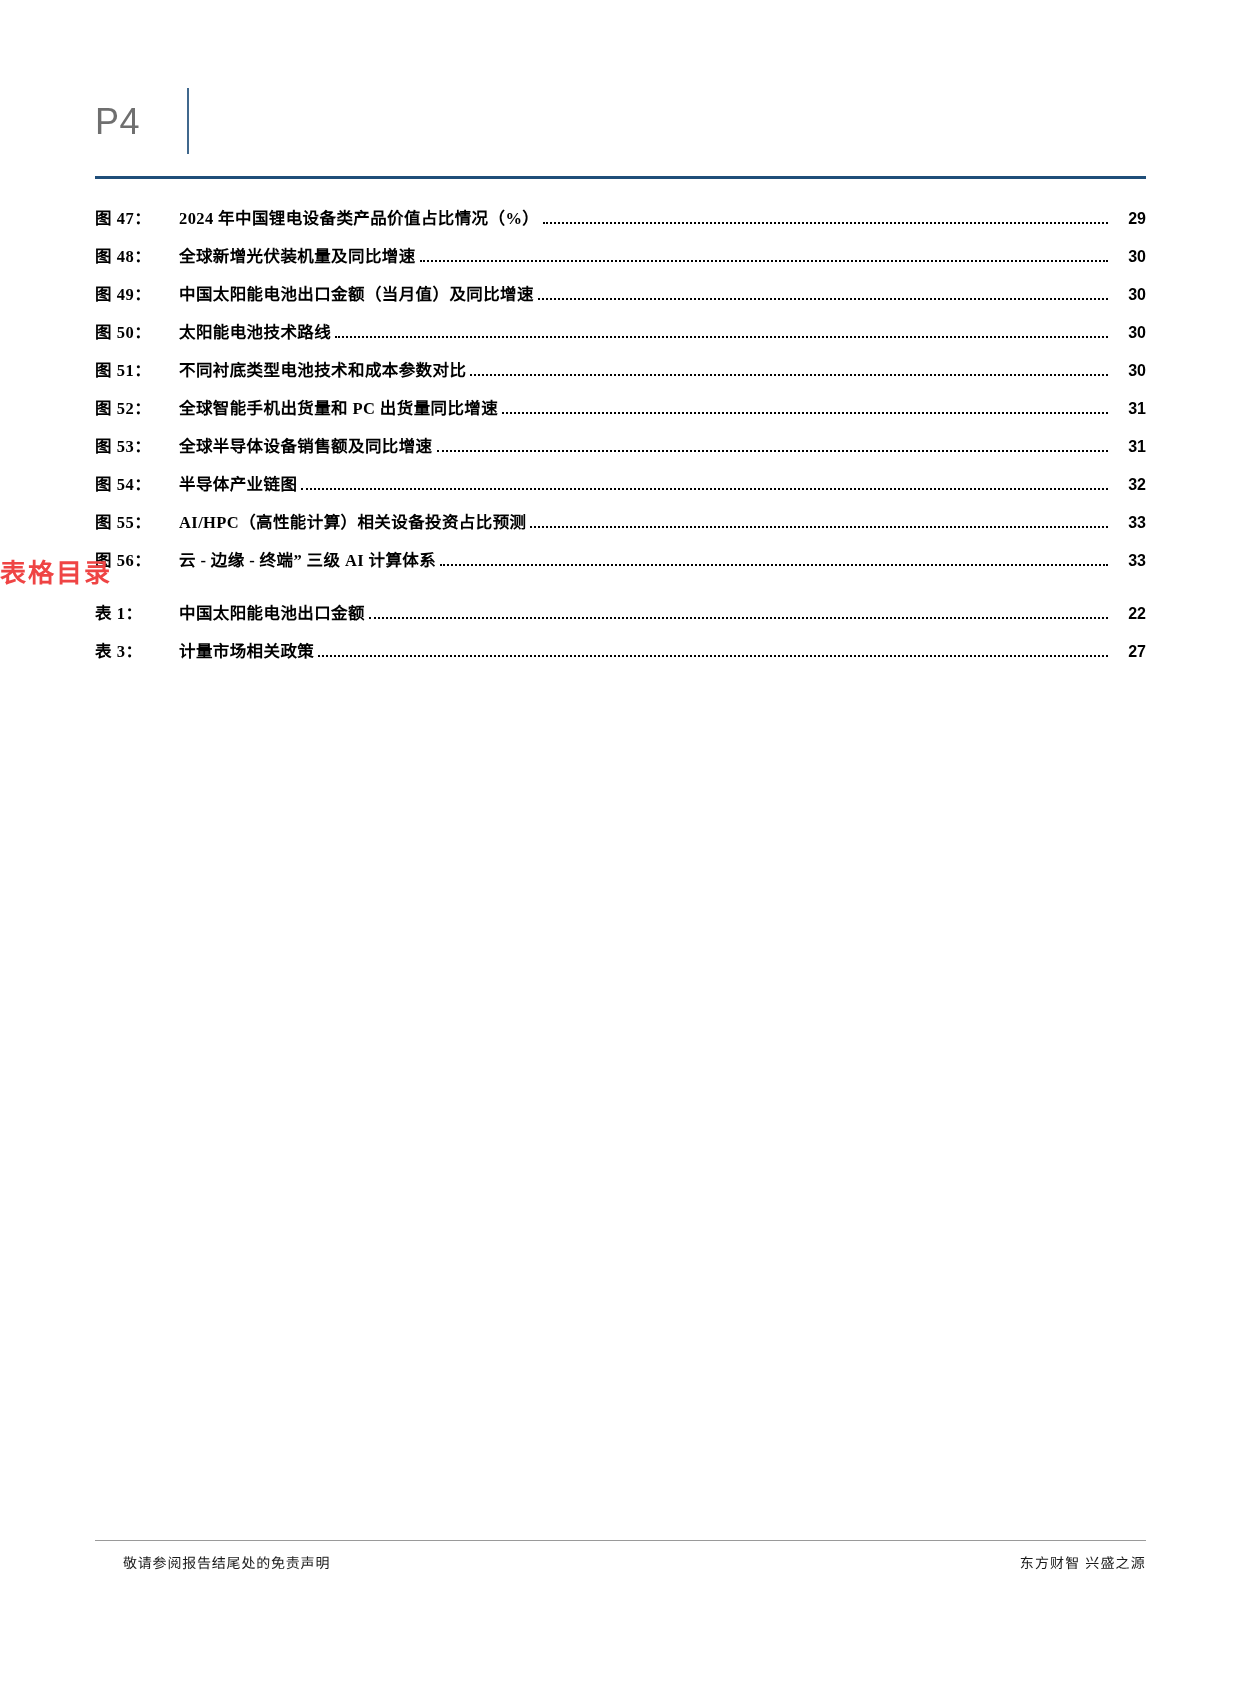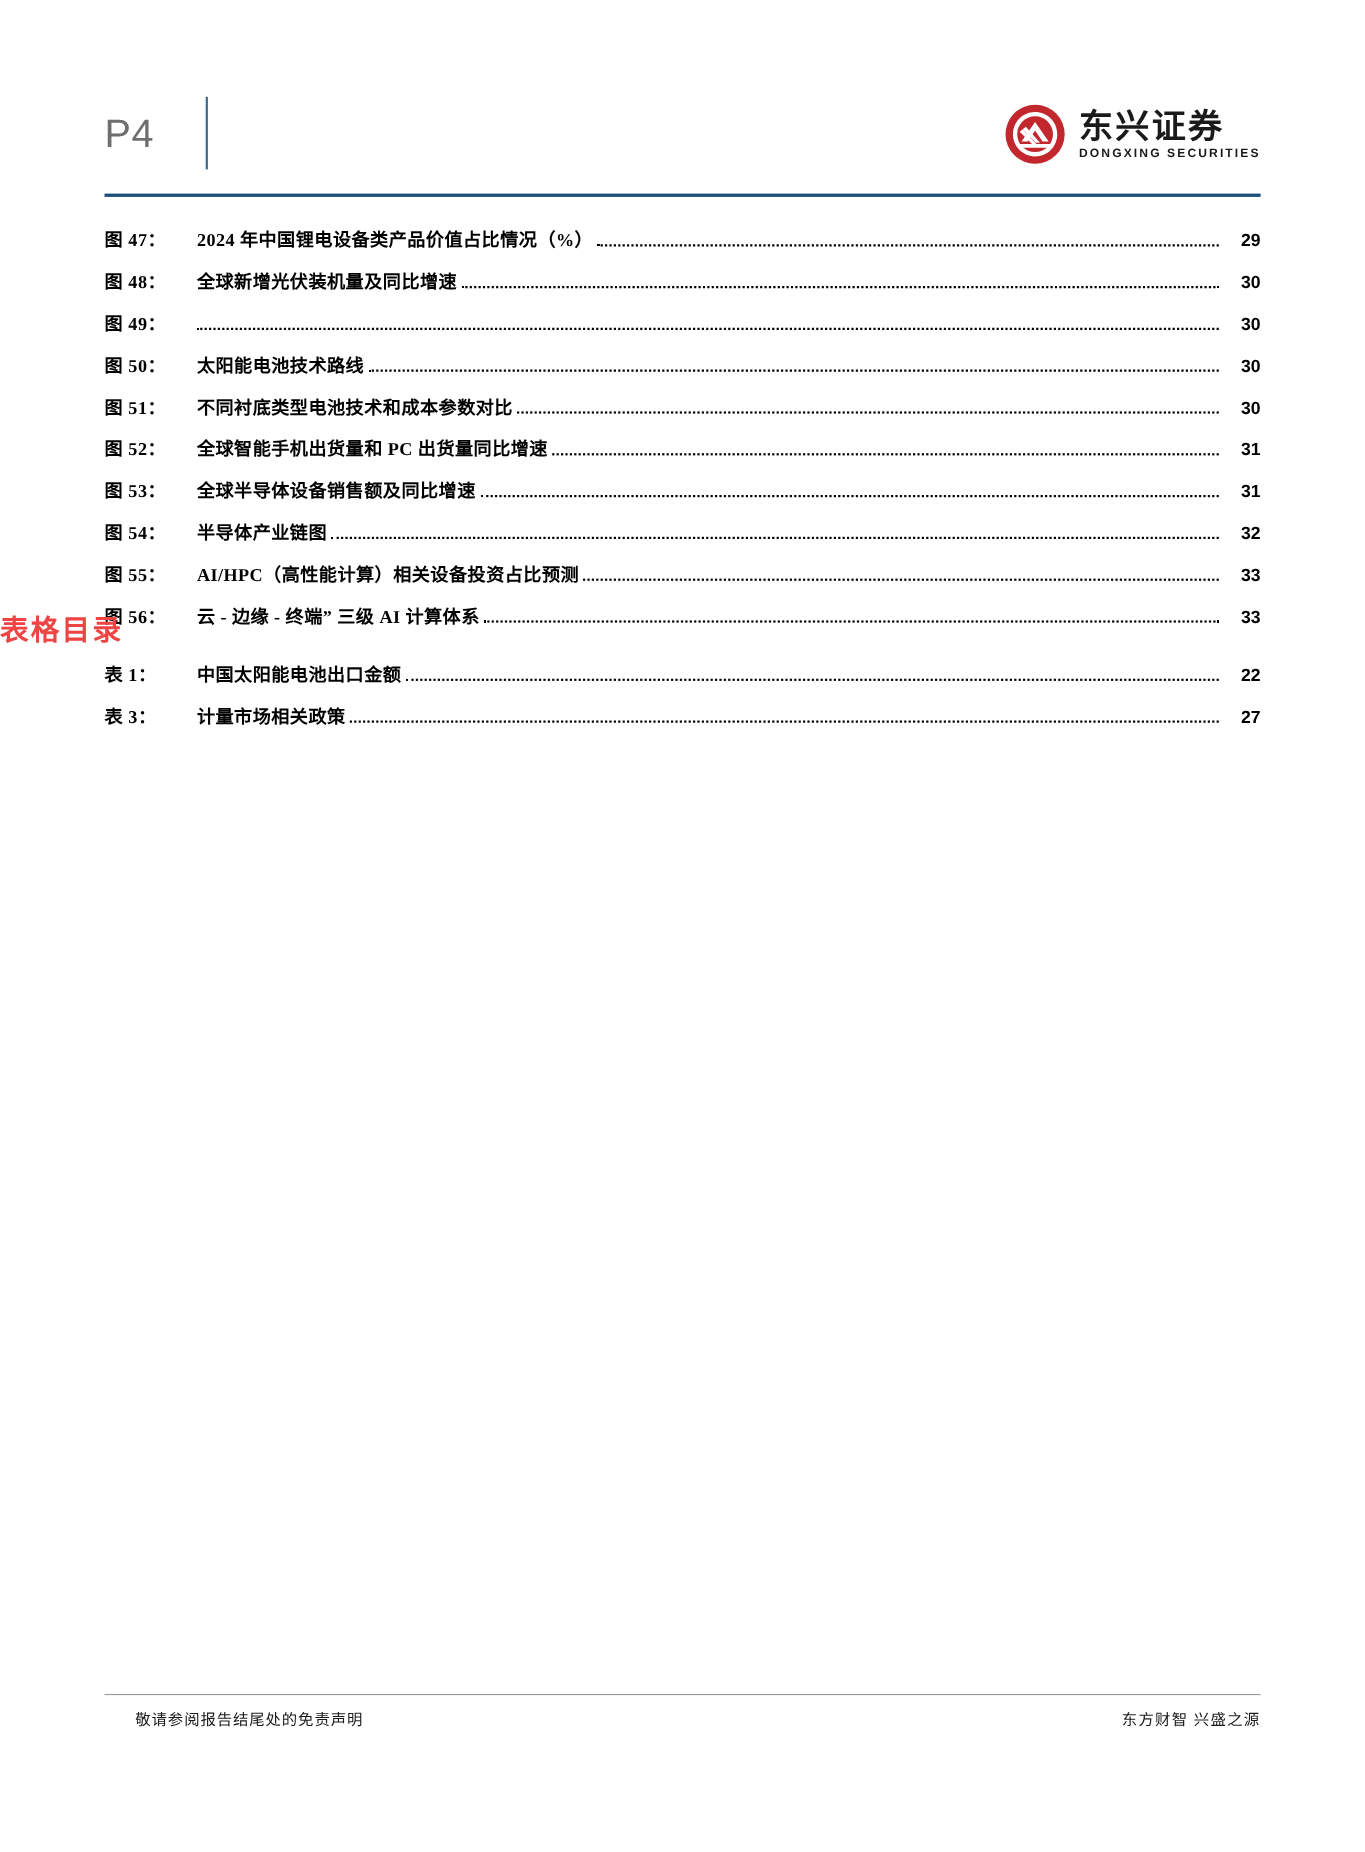--- a/index.html
+++ b/index.html
@@ -213,53 +213,40 @@
 <body>
 
 <div class="page">
 
   <div class="header">
     <div class="header-left">
       <div class="page-marker">P4</div>
       <div class="header-divider"></div>
     </div>
 
-    <div class="logo">
-      <svg class="logo-mark" viewBox="0 0 100 100">
-        <circle cx="50" cy="50" r="48" fill="#c1272d"></circle>
-        <path d="M50 14 C30 14 14 30 14 50 C14 70 30 86 50 86 C70 86 86 70 86 50 C86 30 70 14 50 14 Z M50 21 C66 21 79 34 79 50 C79 66 66 79 50 79 C34 79 21 66 21 50 C21 34 34 21 50 21 Z" fill="#ffffff"></path>
-        <path d="M50 30 L72 62 L62 62 L50 44 L38 62 L28 62 Z" fill="#ffffff"></path>
-        <path d="M24 66 L76 66 L76 72 L24 72 Z" fill="#ffffff"></path>
-        <path d="M30 42 L52 66 L45 66 L25 46 Z" fill="#ffffff"></path>
-        <path d="M35 38 L58 64 L51 64 L30 42 Z" fill="#ffffff"></path>
-      </svg>
-      <div class="logo-text">
-        <div class="logo-cn">东兴证券</div>
-        <div class="logo-en">DONGXING SECURITIES</div>
-      </div>
-    </div>
   </div>
 
   <div class="header-rule"></div>
 
   <div class="toc toc-figures">
     <div class="toc-row">
       <span class="toc-label">图 47：</span>
       <span class="toc-title">2024 年中国锂电设备类产品价值占比情况（%）</span>
       <span class="toc-leader"></span>
       <span class="toc-page">29</span>
     </div>
     <div class="toc-row">
       <span class="toc-label">图 48：</span>
       <span class="toc-title">全球新增光伏装机量及同比增速</span>
       <span class="toc-leader"></span>
       <span class="toc-page">30</span>
     </div>
     <div class="toc-row">
       <span class="toc-label">图 49：</span>
+      <span class="toc-title">中国太阳能电池出口金额（当月值）及同比增速</span>
       <span class="toc-leader"></span>
       <span class="toc-page">30</span>
     </div>
     <div class="toc-row">
       <span class="toc-label">图 50：</span>
       <span class="toc-title">太阳能电池技术路线</span>
       <span class="toc-leader"></span>
       <span class="toc-page">30</span>
     </div>
     <div class="toc-row">

